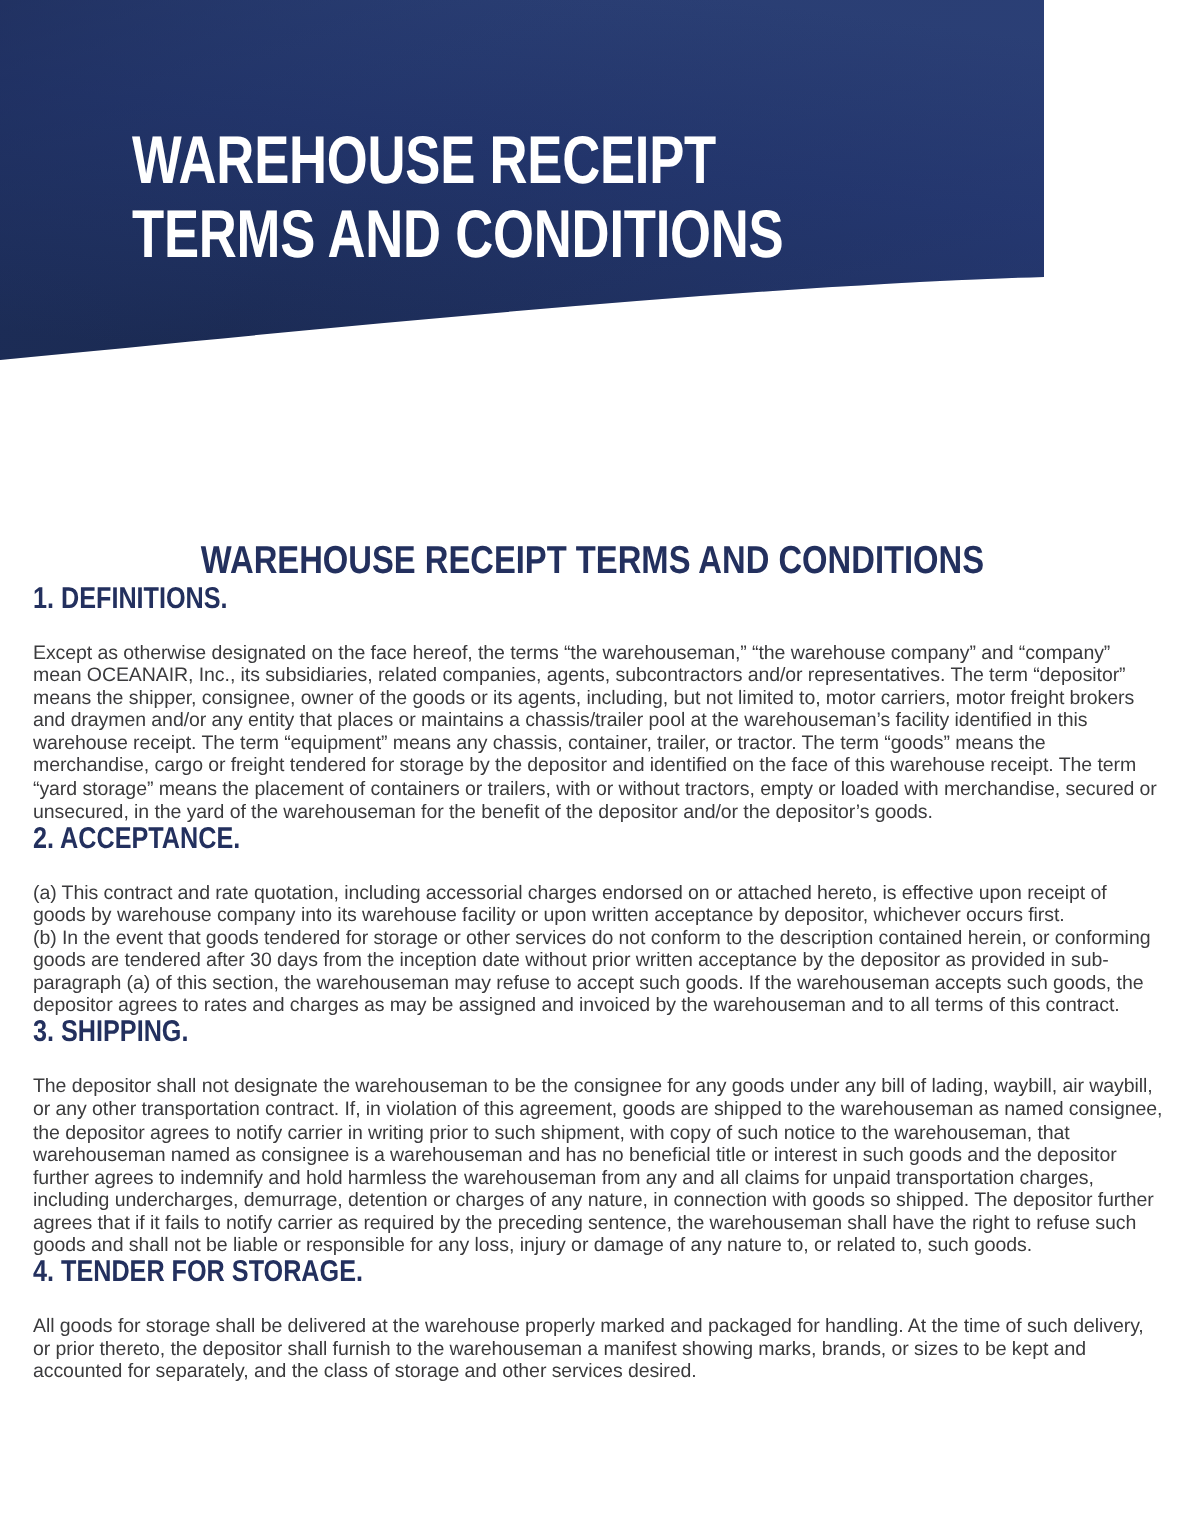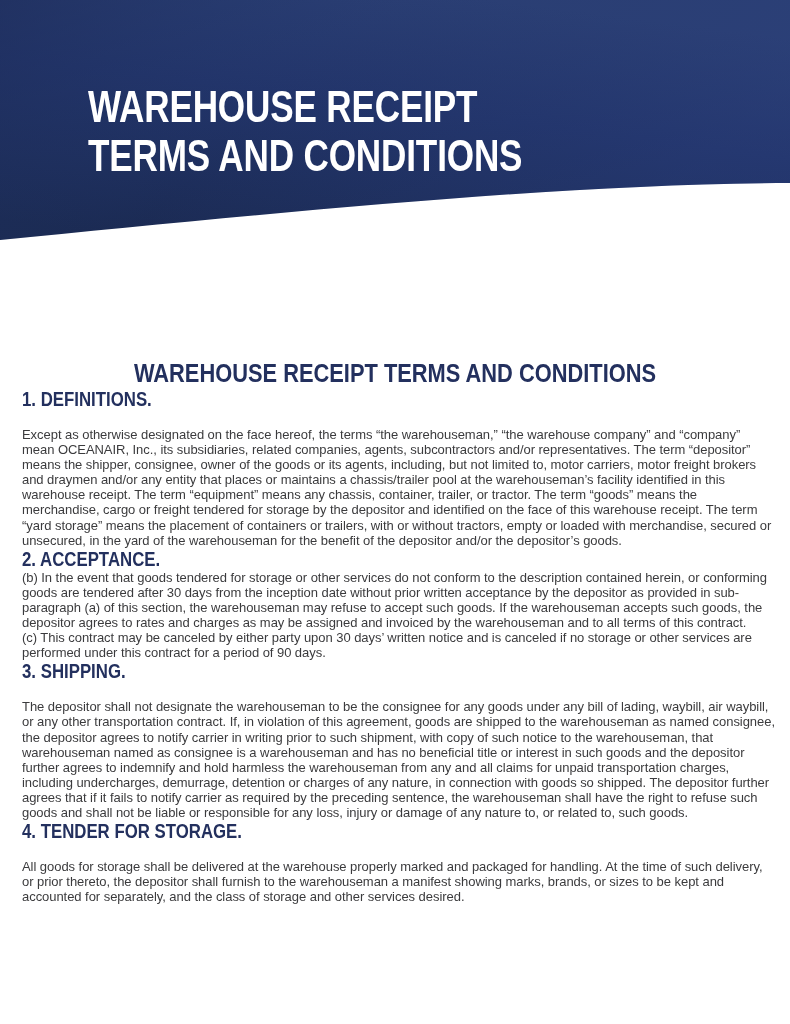--- a/index.html
+++ b/index.html
@@ -13,21 +13,21 @@
     font-family: "Liberation Sans", sans-serif;
     overflow: hidden;
     position: relative;
   }
 
   
   .banner {
     position: absolute;
     left: 0;
     top: 0;
-    width: 790px;
+    width: 696px;
     height: 250px;
     overflow: hidden;
   }
   .banner-svg {
     position: absolute;
     left: 0;
     top: 0;
     display: block;
   }
   .banner-title {
@@ -128,22 +128,22 @@
 <div class="doc">
 
   <div class="doc-title">WAREHOUSE RECEIPT TERMS AND CONDITIONS</div>
 
   <div class="content">
 
     <h2 class="section-heading sec-1">1. DEFINITIONS.</h2>
     <p class="body-text first-para">Except as otherwise designated on the face hereof, the terms “the warehouseman,” “the warehouse company” and “company” mean OCEANAIR, Inc., its subsidiaries, related companies, agents, subcontractors and/or representatives. The term “depositor” means the shipper, consignee, owner of the goods or its agents, including, but not limited to, motor carriers, motor freight brokers and draymen and/or any entity that places or maintains a chassis/trailer pool at the warehouseman’s facility identified in this warehouse receipt. The term “equipment” means any chassis, container, trailer, or tractor. The term “goods” means the merchandise, cargo or freight tendered for storage by the depositor and identified on the face of this warehouse receipt. The term “yard storage” means the placement of containers or trailers, with or without tractors, empty or loaded with merchandise, secured or unsecured, in the yard of the warehouseman for the benefit of the depositor and/or the depositor’s goods.</p>
 
     <h2 class="section-heading sec-n">2. ACCEPTANCE.</h2>
+    <p class="body-text first-para">(a) This contract and rate quotation, including accessorial charges endorsed on or attached hereto, is effective upon receipt of goods by warehouse company into its warehouse facility or upon written acceptance by depositor, whichever occurs first.</p>
     <p class="body-text next-para">(b) In the event that goods tendered for storage or other services do not conform to the description contained herein, or conforming goods are tendered after 30 days from the inception date without prior written acceptance by the depositor as provided in sub-paragraph (a) of this section, the warehouseman may refuse to accept such goods. If the warehouseman accepts such goods, the depositor agrees to rates and charges as may be assigned and invoiced by the warehouseman and to all terms of this contract.</p>
-    <p class="body-text next-para">(c) This contract may be canceled by either party upon 30 days’ written notice and is canceled if no storage or other services are performed under this contract for a period of 90 days.</p>
 
     <h2 class="section-heading sec-n">3. SHIPPING.</h2>
     <p class="body-text first-para">The depositor shall not designate the warehouseman to be the consignee for any goods under any bill of lading, waybill, air waybill, or any other transportation contract. If, in violation of this agreement, goods are shipped to the warehouseman as named consignee, the depositor agrees to notify carrier in writing prior to such shipment, with copy of such notice to the warehouseman, that warehouseman named as consignee is a warehouseman and has no beneficial title or interest in such goods and the depositor further agrees to indemnify and hold harmless the warehouseman from any and all claims for unpaid transportation charges, including undercharges, demurrage, detention or charges of any nature, in connection with goods so shipped. The depositor further agrees that if it fails to notify carrier as required by the preceding sentence, the warehouseman shall have the right to refuse such goods and shall not be liable or responsible for any loss, injury or damage of any nature to, or related to, such goods.</p>
 
     <h2 class="section-heading sec-n">4. TENDER FOR STORAGE.</h2>
     <p class="body-text first-para">All goods for storage shall be delivered at the warehouse properly marked and packaged for handling. At the time of such delivery, or prior thereto, the depositor shall furnish to the warehouseman a manifest showing marks, brands, or sizes to be kept and accounted for separately, and the class of storage and other services desired.</p>
 
   </div>
 </div>
 

